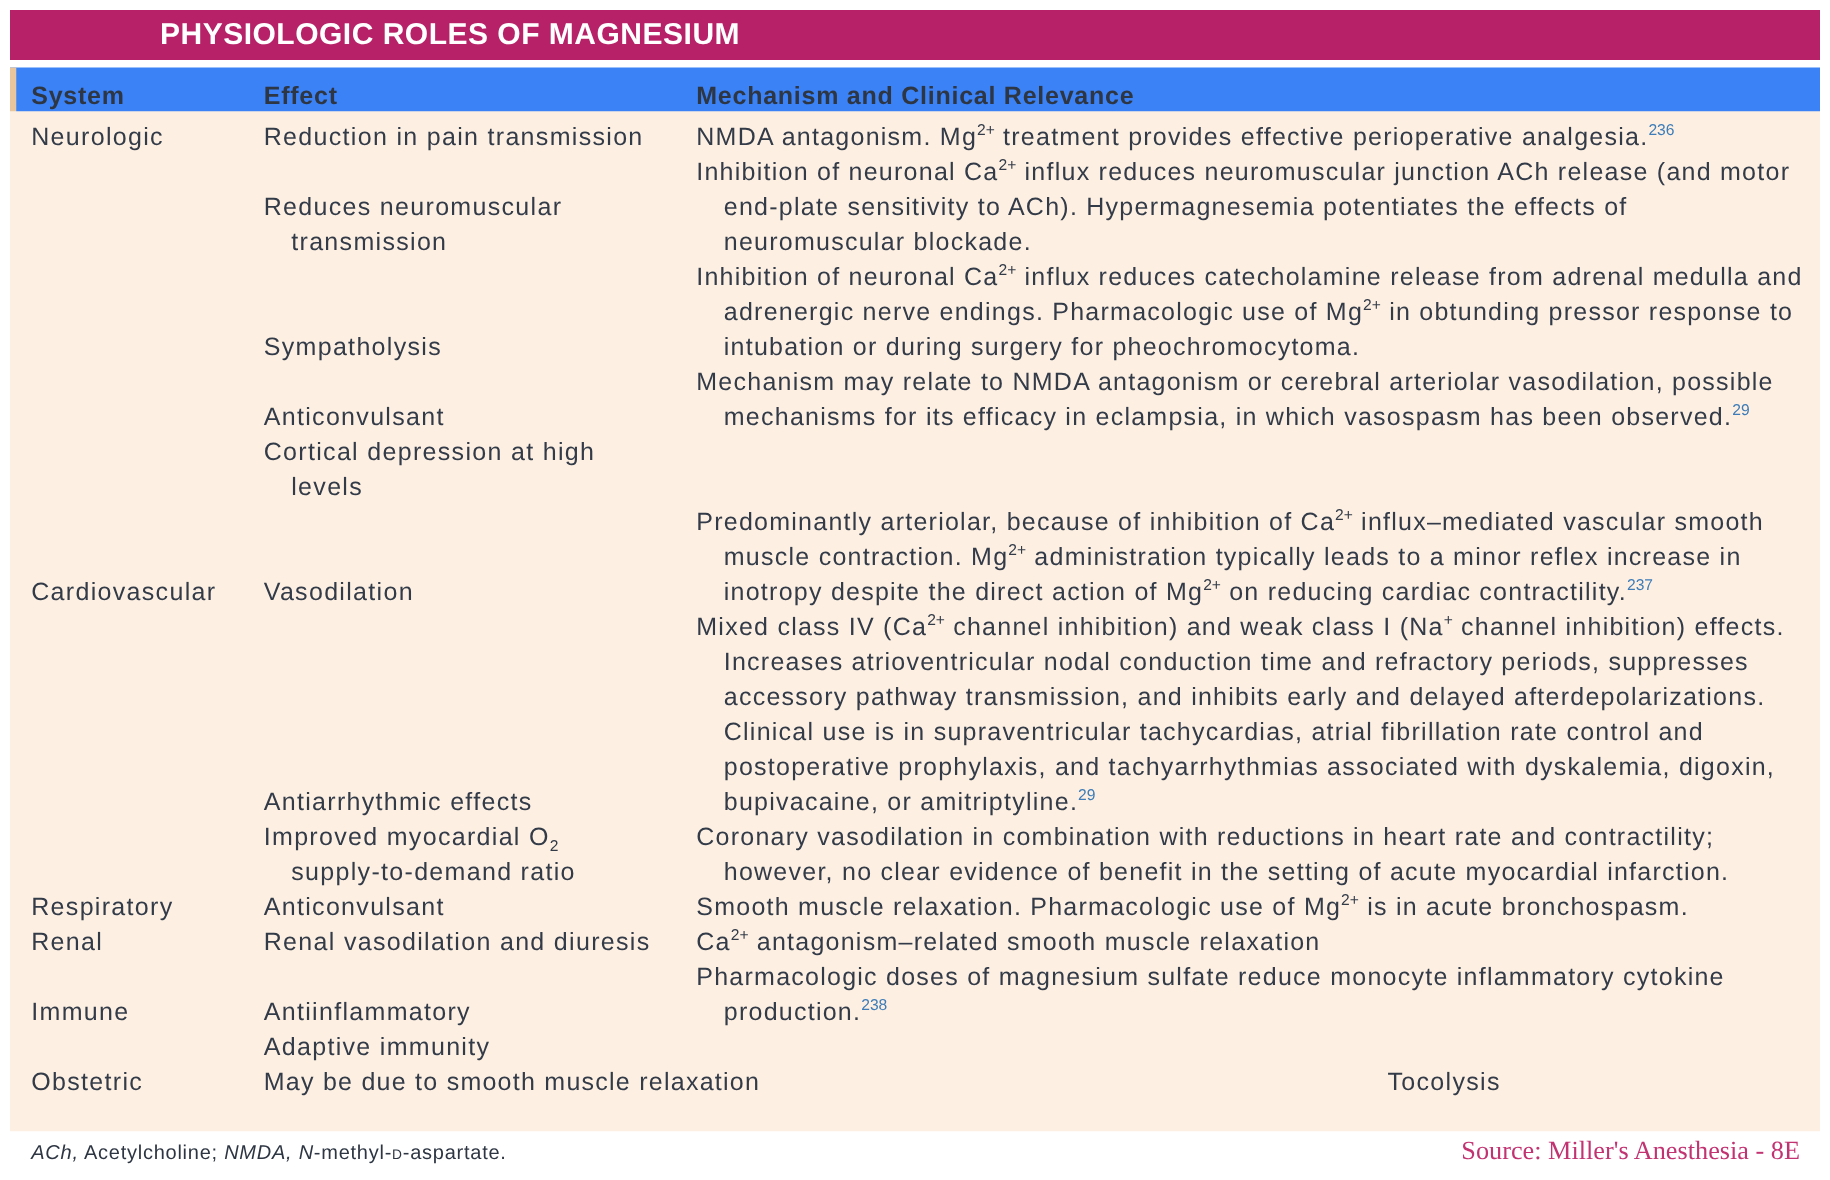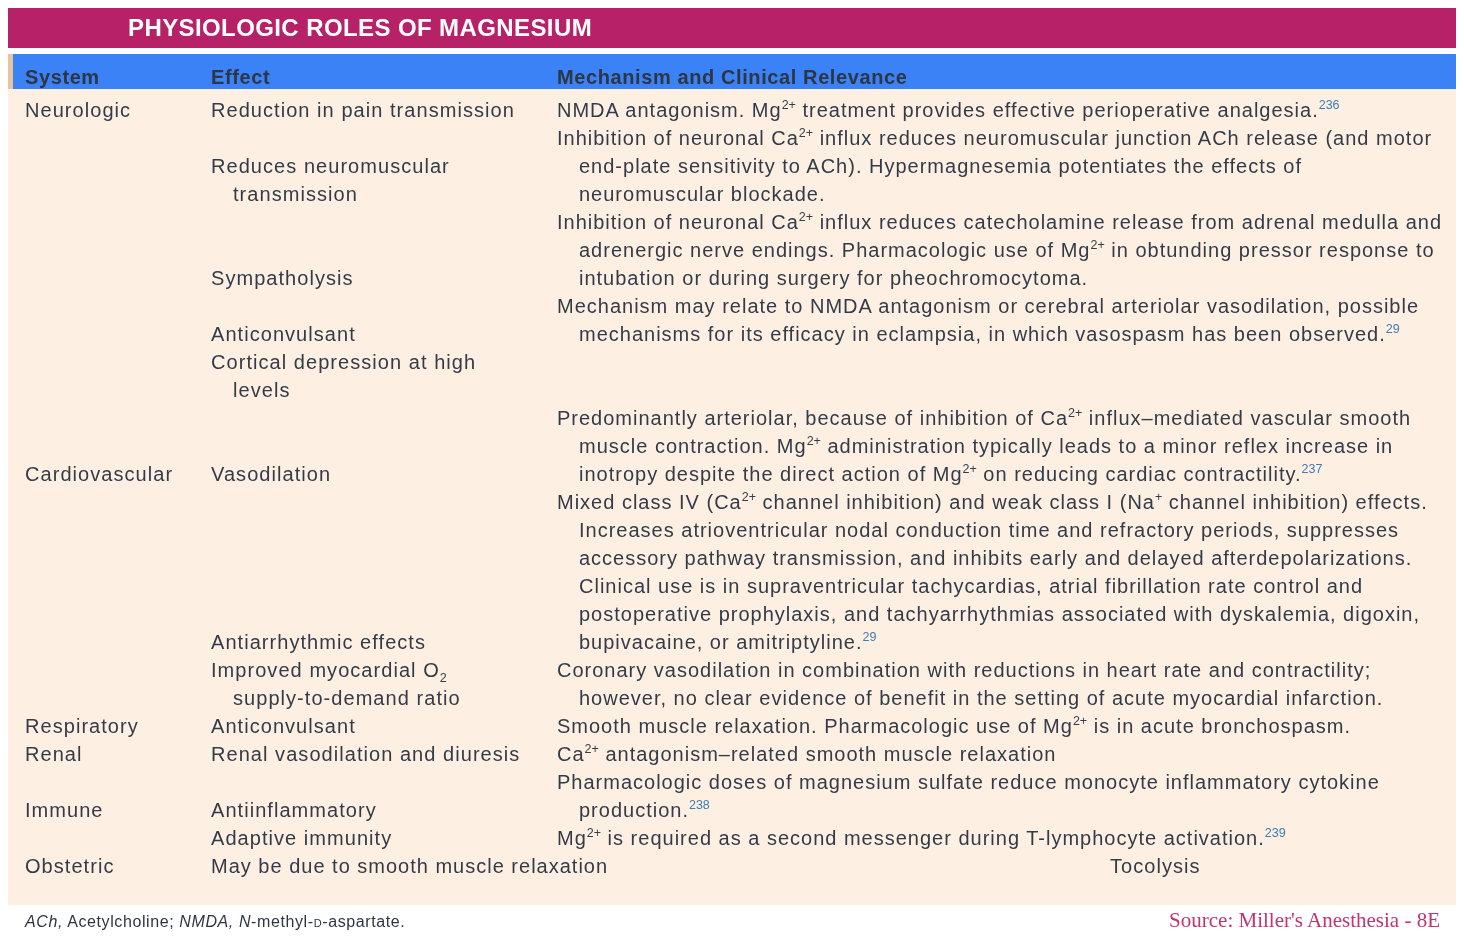--- a/index.html
+++ b/index.html
@@ -123,21 +123,20 @@
           <div class="cell mechanism">Ca<sup>2+</sup> antagonism–related smooth muscle relaxation</div>
         </div>
         <div class="row">
           <div class="cell system">Immune</div>
           <div class="cell effect">Antiinflammatory</div>
           <div class="cell mechanism">Pharmacologic doses of magnesium sulfate reduce monocyte inflammatory cytokine production.<sup class="cite">238</sup></div>
         </div>
         <div class="row">
           <div class="cell system"></div>
           <div class="cell effect">Adaptive immunity</div>
-          <div class="cell mechanism">Mg<sup>2+</sup> is required as a second messenger during T-lymphocyte activation.<sup class="cite">239</sup></div>
         </div>
         <div class="row">
           <div class="cell system">Obstetric</div>
           <div class="cell mechanism">May be due to smooth muscle relaxation</div>
           <div class="cell effect">Tocolysis</div>
         </div>
       </div>
   </div>
 
   <div class="footer">

